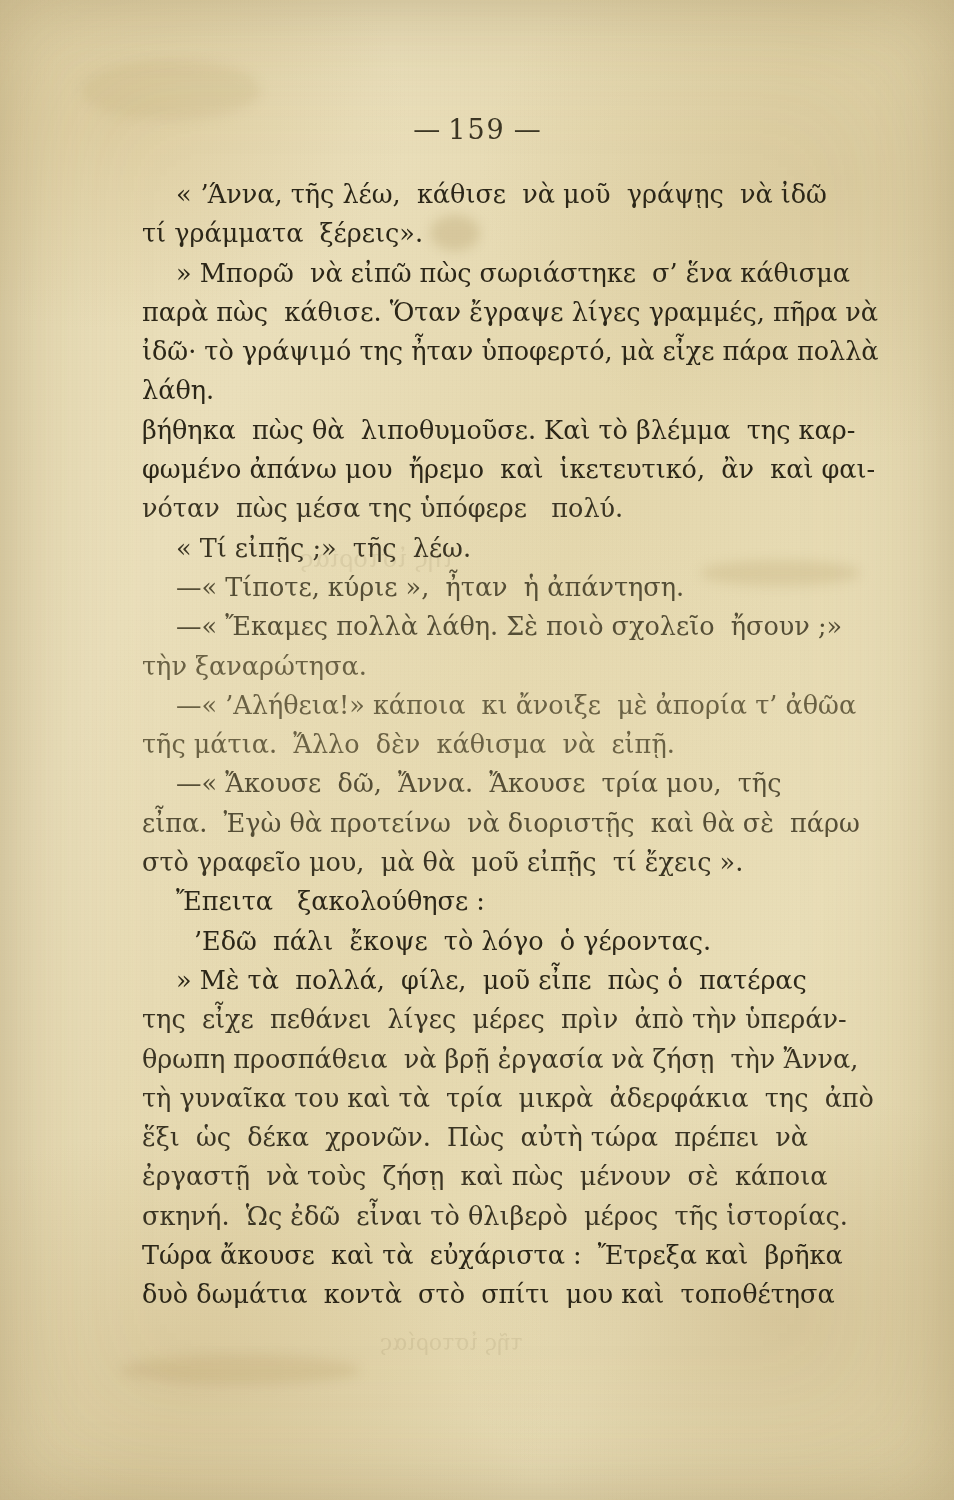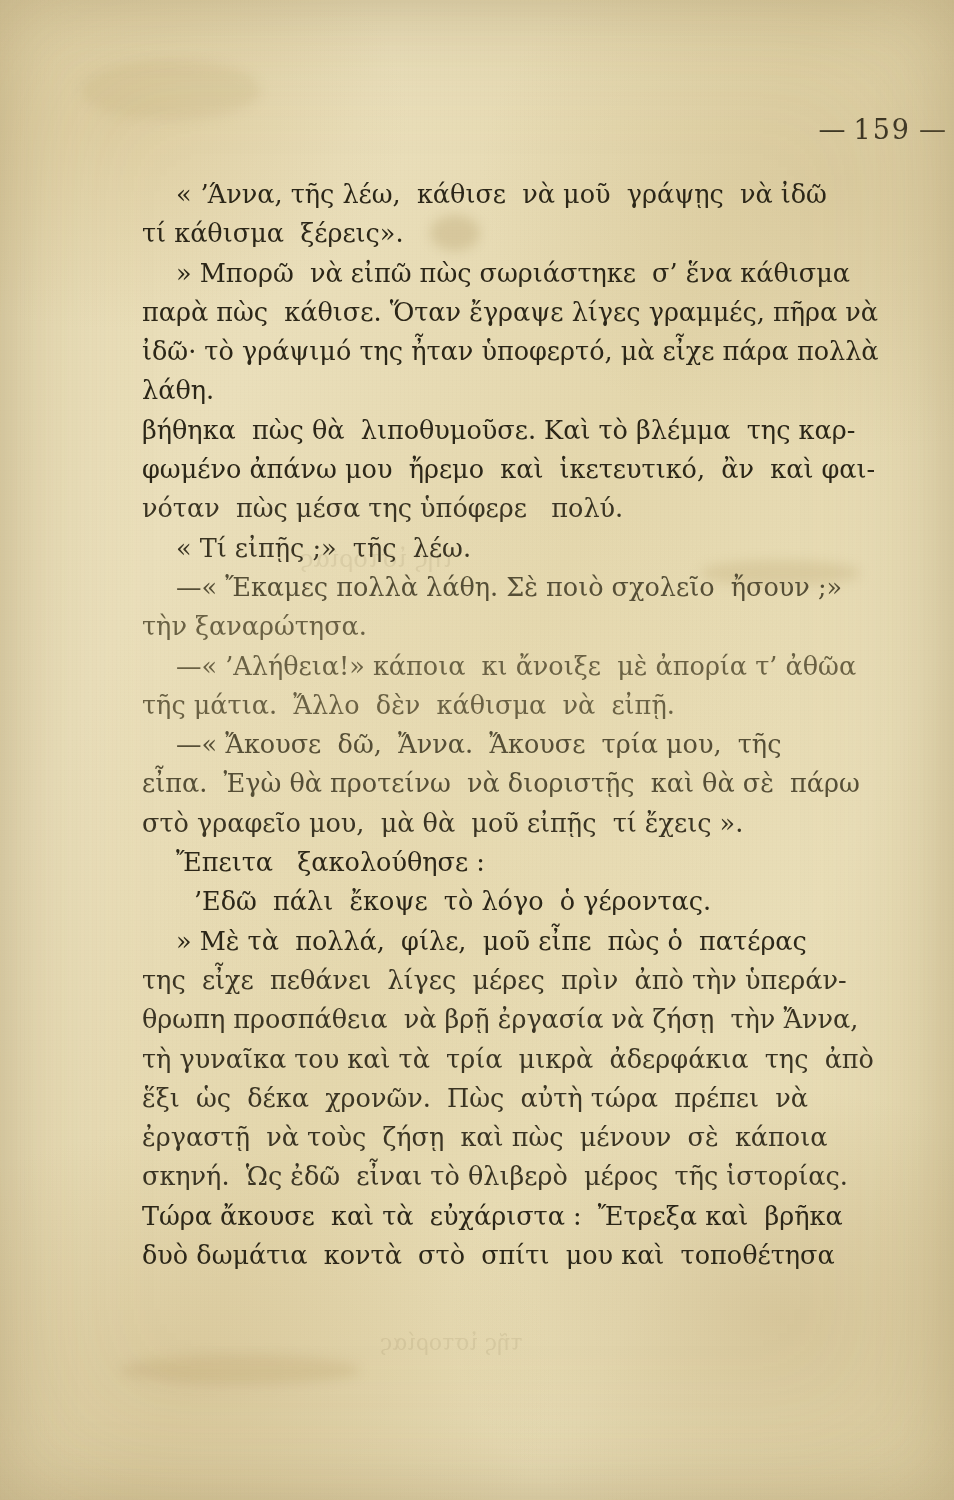--- a/index.html
+++ b/index.html
@@ -60,21 +60,21 @@
     top: 0;
     width: 954px;
     height: 1500px;
   }
 
   .folio {
     position: absolute;
     top: 114px;
     left: 0;
     width: 954px;
-    text-align: right;
+    text-align: center;
     font-size: 27px;
     letter-spacing: 2px;
     color: #3b3524;
     font-family: "DejaVu Serif", serif;
   }
   .folio .dash { letter-spacing: 0; padding: 0 8px; }
 
   .body-text {
     position: absolute;
     left: 142px;
@@ -121,29 +121,30 @@
   <div class="smudge" style="left:80px; top:60px; width:180px; height:60px; background:rgba(190,168,116,0.20);"></div>
 
   <div class="content">
 
     <div class="folio">
       <span class="dash">—</span><span>159</span><span class="dash">—</span>
     </div>
 
     <div class="body-text" id="body-text">
         <div class="ln dark indent1">« ʼΆννα, τῆς λέω,  κάθισε  νὰ μοῦ  γράψῃς  νὰ ἰδῶ</div>
-        <div class="ln dark">τί κάθισμα  ξέρεις».</div>
+        <div class="ln dark">τί γράμματα  ξέρεις».</div>
         <div class="ln dark indent1">» Μπορῶ  νὰ εἰπῶ πὼς σωριάστηκε  σ’ ἕνα κάθισμα</div>
         <div class="ln dark">παρὰ πὼς  κάθισε. Ὅταν ἔγραψε λίγες γραμμές, πῆρα νὰ</div>
         <div class="ln dark">ἰδῶ· τὸ γράψιμό της ἦταν ὑποφερτό, μὰ εἶχε πάρα πολλὰ</div>
         <div class="ln dark">λάθη.</div>
         <div class="ln dark">βήθηκα  πὼς θὰ  λιποθυμοῦσε. Καὶ τὸ βλέμμα  της καρ-</div>
         <div class="ln dark">φωμένο ἀπάνω μου  ἤρεμο  καὶ  ἱκετευτικό,  ἂν  καὶ φαι-</div>
         <div class="ln mid">νόταν  πὼς μέσα της ὑπόφερε   πολύ.</div>
         <div class="ln mid indent1">« Τί εἰπῇς ;»  τῆς  λέω.</div>
+        <div class="ln light indent1">—« Τίποτε, κύριε »,  ἦταν  ἡ ἀπάντηση.</div>
         <div class="ln light indent1">—« Ἔκαμες πολλὰ λάθη. Σὲ ποιὸ σχολεῖο  ἤσουν ;»</div>
         <div class="ln lighter">τὴν ξαναρώτησα.</div>
         <div class="ln lighter indent1">—« ’Αλήθεια!» κάποια  κι ἄνοιξε  μὲ ἀπορία τ’ ἀθῶα</div>
         <div class="ln lighter">τῆς μάτια.  Ἄλλο  δὲν  κάθισμα  νὰ  εἰπῇ.</div>
         <div class="ln light indent1">—« Ἄκουσε  δῶ,  Ἄννα.  Ἄκουσε  τρία μου,  τῆς</div>
         <div class="ln light">εἶπα.  Ἐγὼ θὰ προτείνω  νὰ διοριστῇς  καὶ θὰ σὲ  πάρω</div>
         <div class="ln mid">στὸ γραφεῖο μου,  μὰ θὰ  μοῦ εἰπῇς  τί ἔχεις ».</div>
         <div class="ln dark indent1">Ἔπειτα   ξακολούθησε :</div>
         <div class="ln dark indent2">’Εδῶ  πάλι  ἔκοψε  τὸ λόγο  ὁ γέροντας.</div>
         <div class="ln dark indent1">» Μὲ τὰ  πολλά,  φίλε,  μοῦ εἶπε  πὼς ὁ  πατέρας</div>

